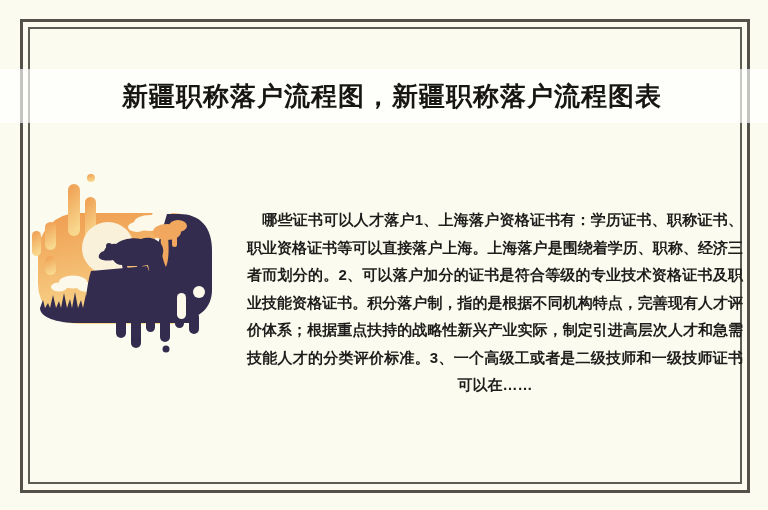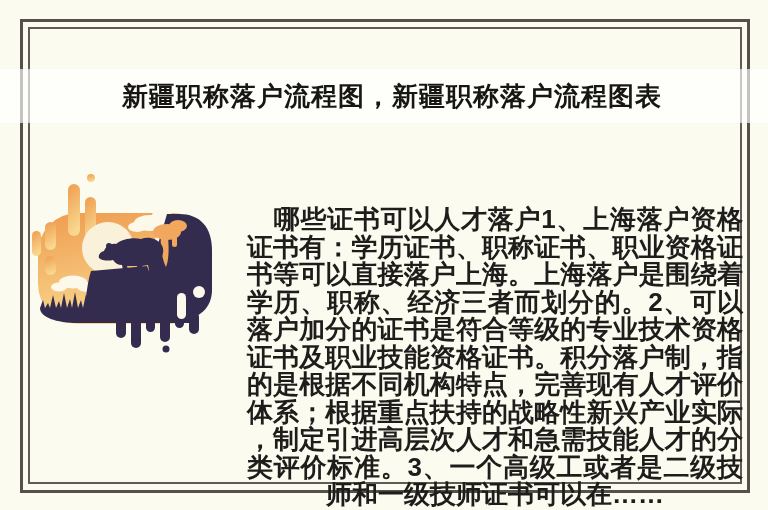--- a/index.html
+++ b/index.html
@@ -30,21 +30,21 @@
     font-size:26px;line-height:1;font-weight:900;
     color:var(--title_color,#171613);
     letter-spacing:1px;white-space:nowrap;
   }
   .logo{
     position:absolute;left:30px;top:166px;width:190px;height:190px;
     z-index:2;
   }
   .article-body{
     position:absolute;left:247px;top:206px;width:496px;
-    font-size:26px;line-height:27.5px;font-weight:800;
+    font-size:15px;line-height:27.5px;font-weight:800;
     color:var(--body_color,#1E1D1B);
     text-align:justify;text-align-last:center;
     word-break:break-all;line-break:anywhere;
     z-index:2;
   }
 </style>
 </head>
 <body>
 
 <div class="frame-outer"></div>

